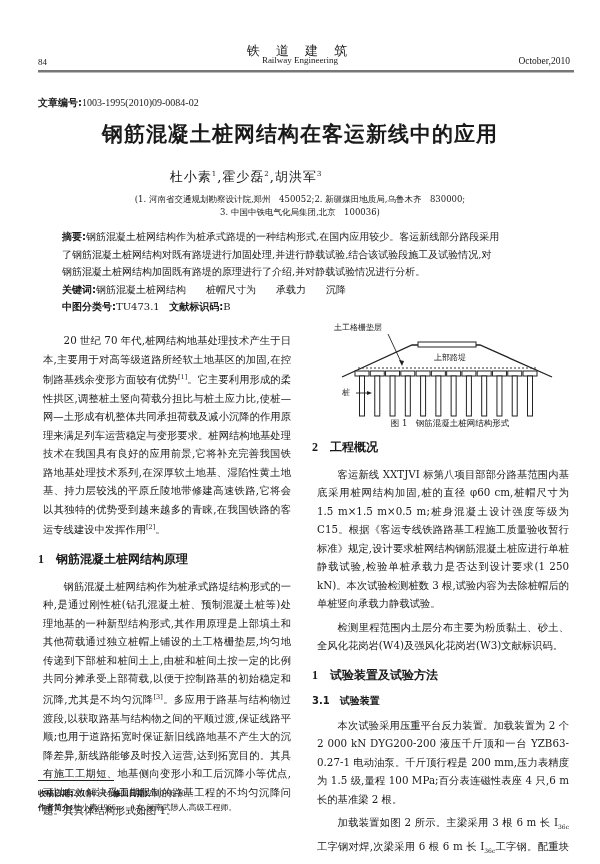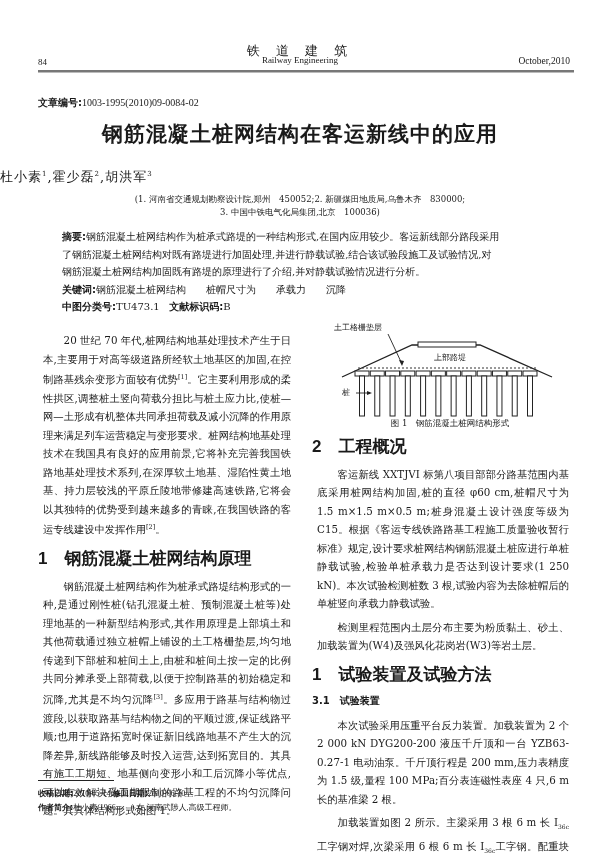--- a/index.html
+++ b/index.html
@@ -8,29 +8,29 @@
   .abs { position:absolute; }
   .hdr-cn { left:0; width:600px; top:42px; text-align:center; font-size:13px; letter-spacing:6px; }
   .hdr-en { left:0; width:600px; top:55px; text-align:center; font-size:9px; font-family:"Liberation Serif", serif; }
   .hdr-page { left:38px; top:57px; font-size:9px; font-family:"Liberation Serif", serif; }
   .hdr-date { right:30px; top:56px; font-size:9.5px; font-family:"Liberation Serif", serif; }
   .hdr-rule { left:38px; width:536px; top:70px; height:2px; background:#777; border-bottom:1px solid #bbb; }
   .artno { left:38px; top:96px; font-size:10px; font-family:"Liberation Serif", serif; }
   .artno b { font-family:"DejaVu Sans", sans-serif; font-weight:bold; }
   .title { left:0; width:600px; top:120px; text-align:center; font-size:21px; font-weight:bold;
            font-family:"DejaVu Sans", sans-serif; letter-spacing:1px; }
-  .authors { left:0; width:492px; top:168px; font-size:13px; letter-spacing:1px; }
+  .authors { left:0; width:492px; top:168px; text-align:center; font-size:13px; letter-spacing:1px; }
   .authors sup { font-size:7px; }
   .affil { left:0; width:600px; text-align:center; font-size:8.5px; }
   .abstract { left:62px; width:500px; top:228px; font-size:10px; line-height:17.5px; }
   .abstract b { font-family:"DejaVu Sans", sans-serif; font-weight:bold; }
   .abstract .row { white-space:nowrap; }
   .col { font-size:10.3px; line-height:18.5px; text-align:justify; }
   .col p { margin:5px; text-indent:2em; }
-  .col .sec { font-family:Liberation Sans, sans-serif; font-weight:bold; font-size:17px;
+  .col .sec { font-family:Liberation Serif, serif; font-weight:bold; font-size:12px;
               margin:11px 0 8px 0; text-indent:0; }
   .col .subsec { font-family:"DejaVu Sans", sans-serif; font-weight:bold; font-size:10px;
                  margin:4px 0 0 0; text-indent:0; }
   .col sup { font-size:6.5px; }
   .col sub { font-size:6px; }
   .left { left:38px; width:258px; top:326px; }
   .right { left:312px; width:262px; top:438px; }
   .footrule { left:38px; width:76px; top:780px; height:1px; background:#222; }
   .foot { left:38px; font-size:8px; font-family:"Liberation Serif", serif; }
   .foot b { font-family:"DejaVu Sans", sans-serif; }
@@ -125,18 +125,18 @@
   </svg>
   <div class="abs figlabel" style="left:4px; top:2px;">土工格栅垫层</div>
   <div class="abs figlabel" style="left:104px; top:32px;">上部路堤</div>
   <div class="abs figlabel" style="left:12px; top:67px;">桩</div>
 </div>
 <div class="abs figcap">图 1　钢筋混凝土桩网结构形式</div>
 
 <div class="abs col right">
   <div class="sec" style="margin-top:0;">2　工程概况</div>
   <p>客运新线 XXTJVI 标第八项目部部分路基范围内基底采用桩网结构加固,桩的直径 φ60 cm,桩帽尺寸为 1.5 m×1.5 m×0.5 m;桩身混凝土设计强度等级为 C15。根据《客运专线铁路路基工程施工质量验收暂行标准》规定,设计要求桩网结构钢筋混凝土桩应进行单桩静载试验,检验单桩承载力是否达到设计要求(1 250 kN)。本次试验检测桩数 3 根,试验内容为去除桩帽后的单桩竖向承载力静载试验。</p>
-  <p>检测里程范围内土层分布主要为粉质黏土、砂土、加载装置为(W4)及强风化花岗岩(W3)等岩土层。</p>
+  <p>检测里程范围内土层分布主要为粉质黏土、砂土、全风化花岗岩(W4)及强风化花岗岩(W3)文献标识码。</p>
   <div class="sec">1　试验装置及试验方法</div>
   <div class="subsec">3.1　试验装置</div>
   <p>本次试验采用压重平台反力装置。加载装置为 2 个2 000 kN DYG200-200 液压千斤顶和一台 YZB63-0.27-1 电动油泵。千斤顶行程是 200 mm,压力表精度为 1.5 级,量程 100 MPa;百分表连磁性表座 4 只,6 m 长的基准梁 2 根。</p>
   <p><span>加载装置如图 2 所示。主梁采用 3 根 6 m 长 I</span><sub>36c</sub><span>工字钢对焊,次梁采用 6 根 6 m 长 I</span><sub>36c</sub><span>工字钢。配重块采用钢筋混凝土块,尺寸为 2.3 m×0.9 m×0.9 m。</span></p>
 </div>
 
 </body></html>

